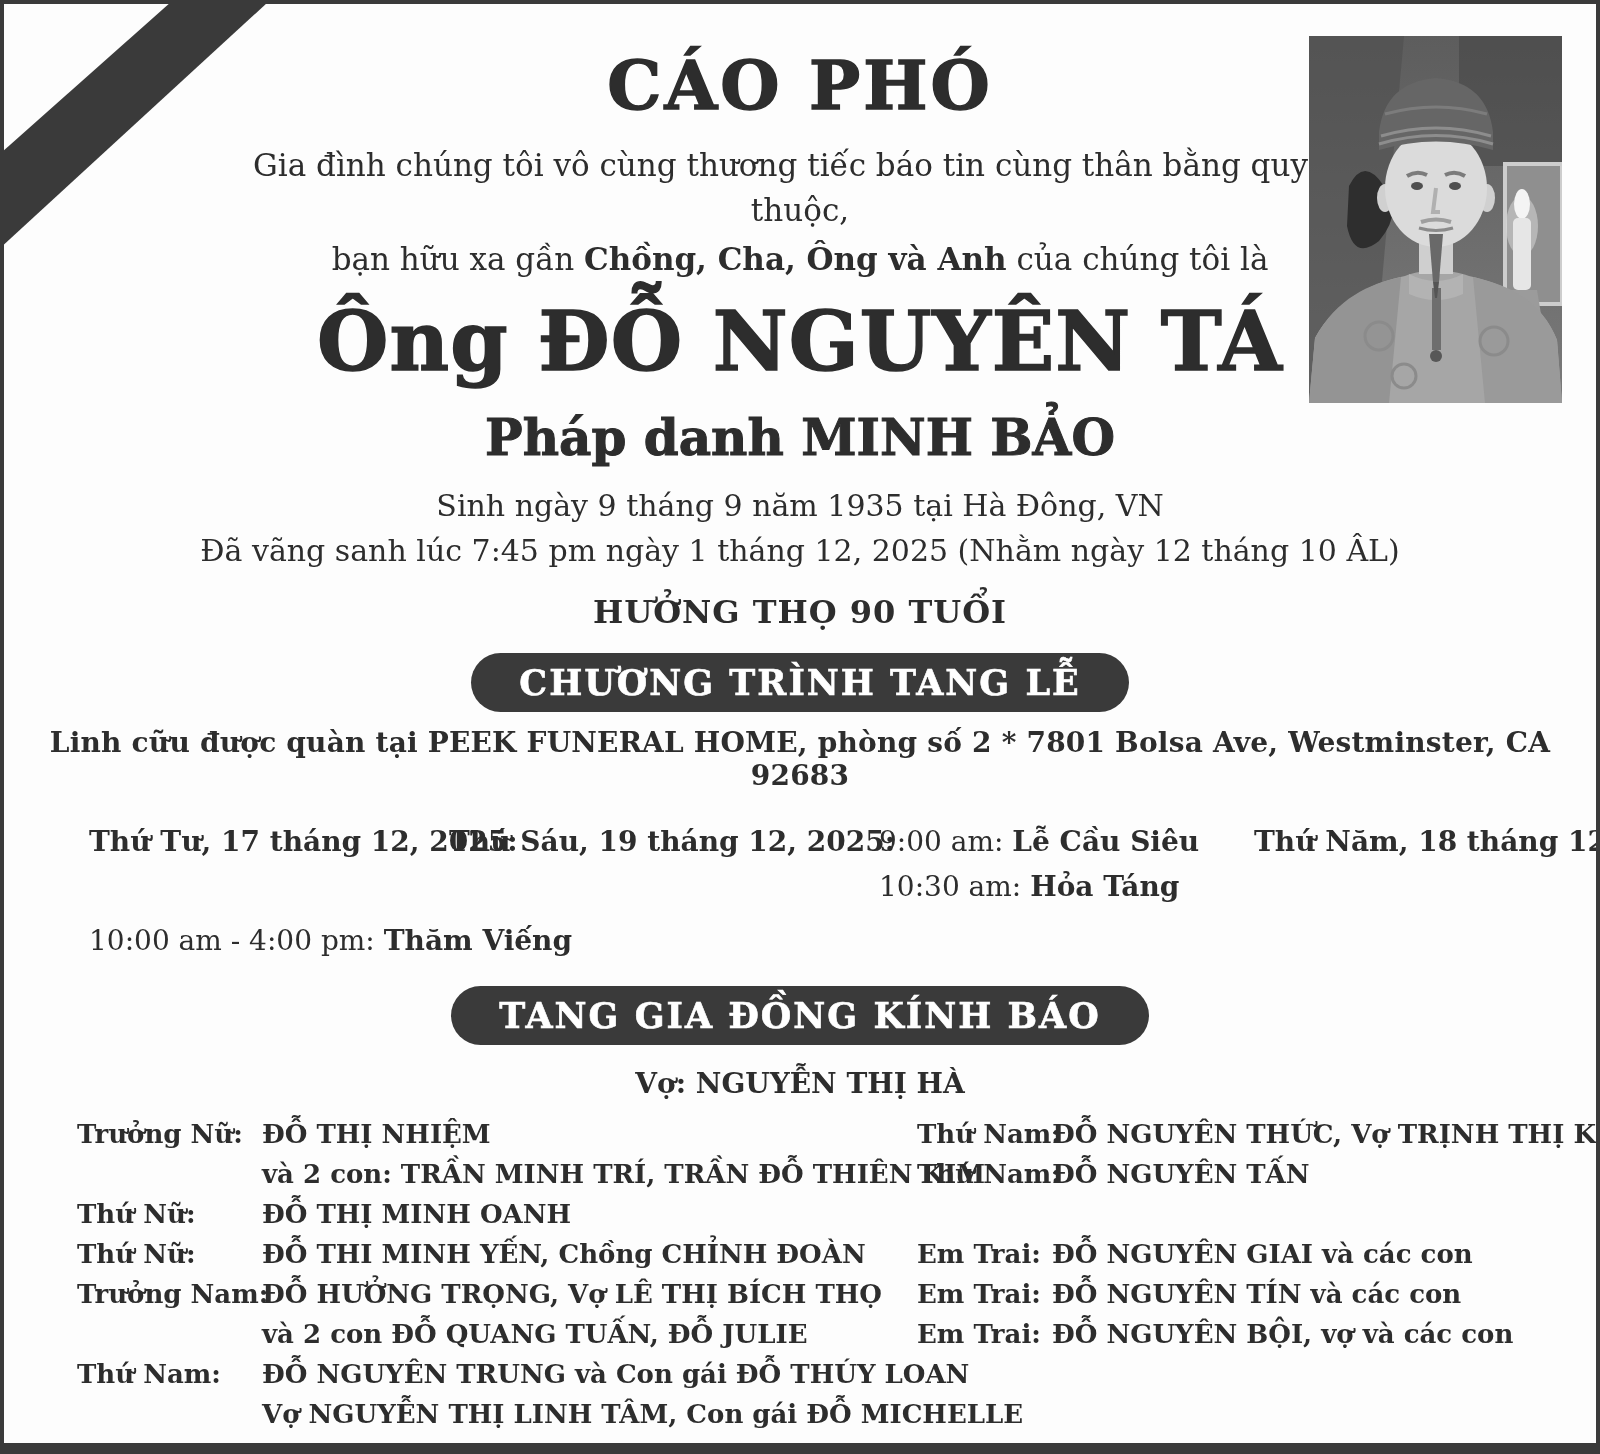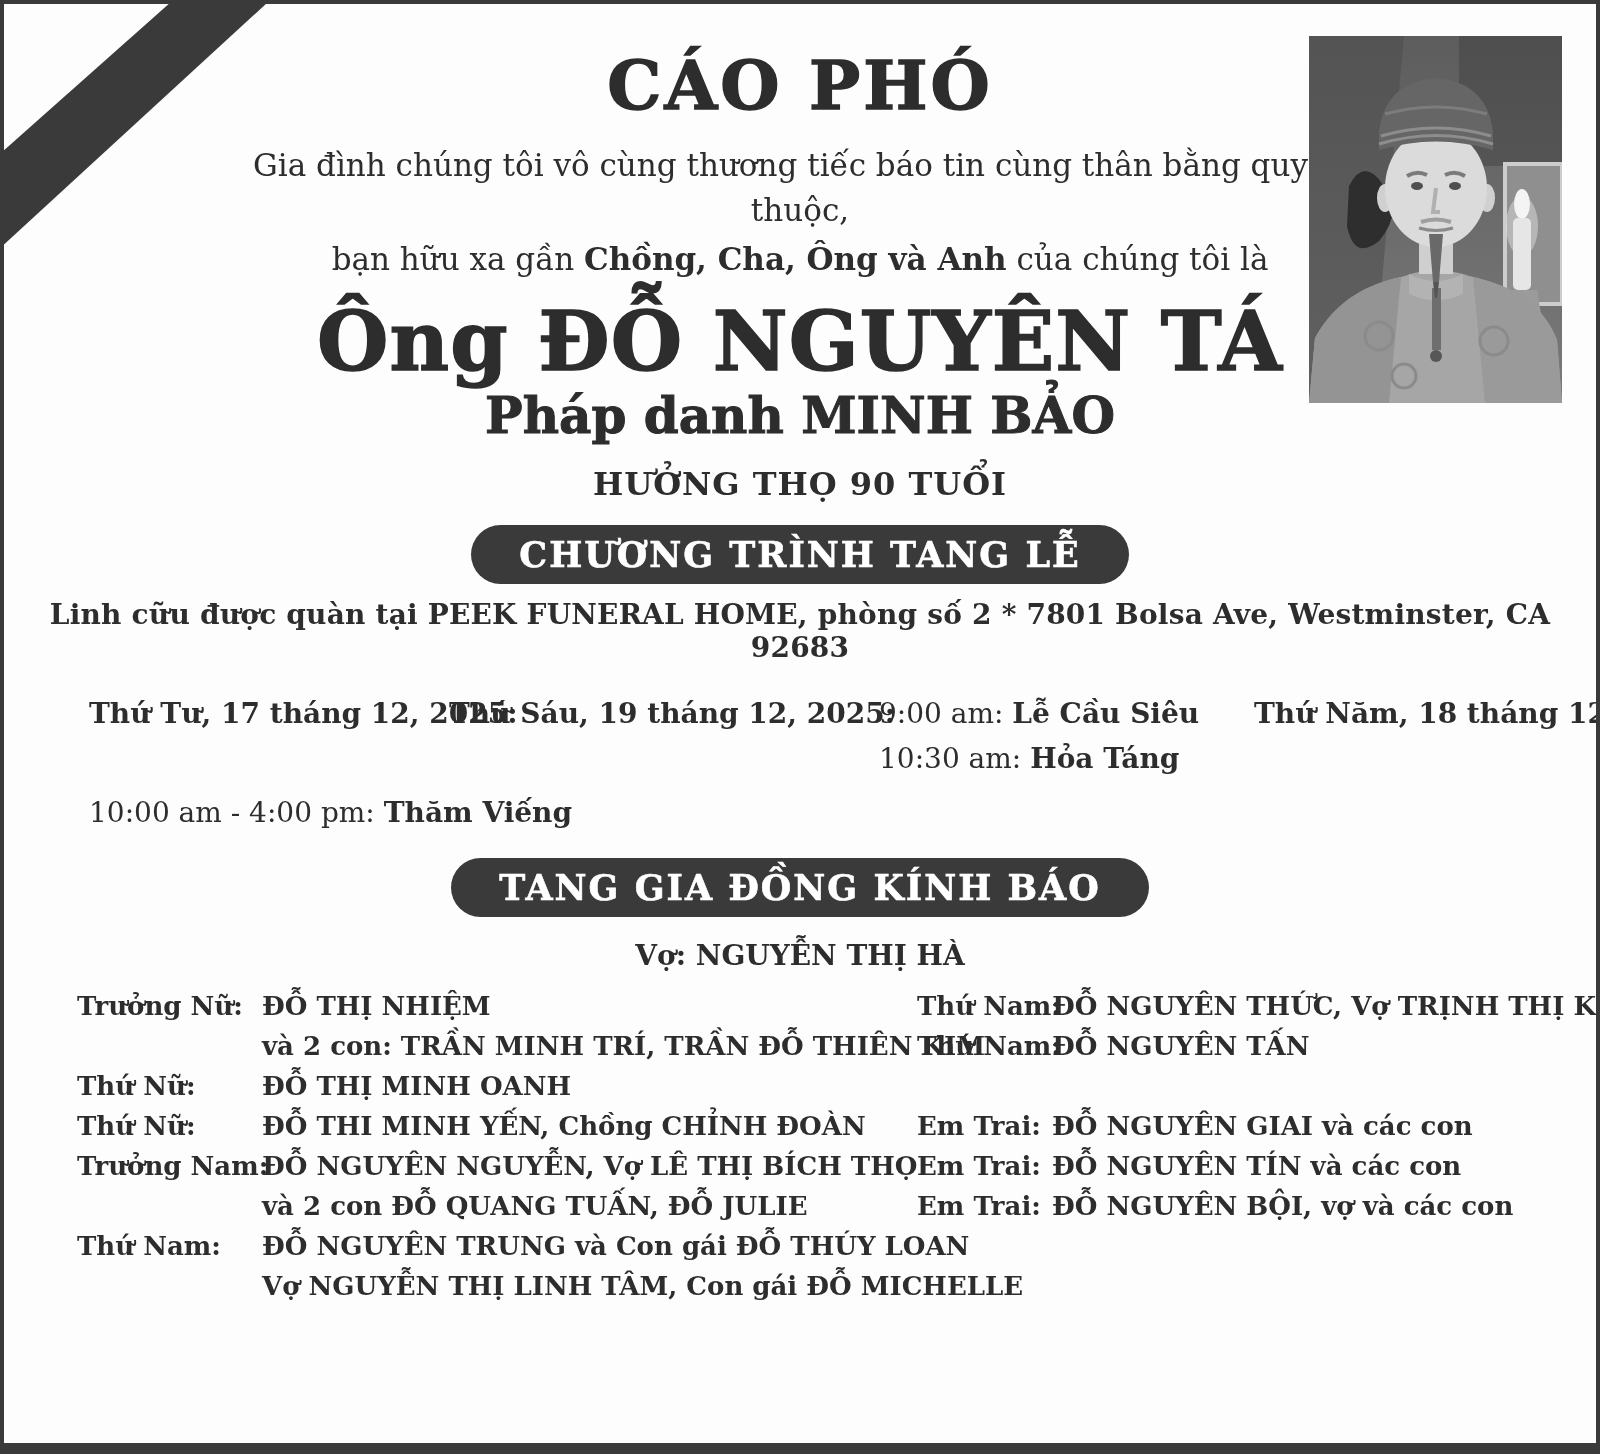--- a/index.html
+++ b/index.html
@@ -45,21 +45,21 @@
   }
   .intro{font-size:31px;line-height:1.45;margin:4px auto;max-width:1200px;}
   .intro b{font-weight:bold;}
   .deceased-name{
     margin-top:16px;
     font-size:82px;font-weight:bold;line-height:1.05;
     -webkit-text-stroke:1.5px var(--ink);
     letter-spacing:1px;
   }
   .dharma{
-    margin-top:2px;
+    margin-top:24px;
     font-size:50px;font-weight:bold;
     -webkit-text-stroke:1px var(--ink);
   }
   .dates{font-size:30px;line-height:1.5;margin-top:16px;}
   .age{
     margin-top:20px;
     font-size:32px;font-weight:bold;letter-spacing:1px;
   }
   .pill{
     display:block;width:fit-content;margin:22px auto 0 auto;
@@ -151,20 +151,24 @@
       <path d="M124,246 L130,246 L128,262 L126,262 Z" fill="#555555"></path>
     </svg>
   </div>
 
   <header class="center">
     <h1 class="title">CÁO PHÓ</h1>
     <p class="intro">Gia đình chúng tôi vô cùng thương tiếc báo tin cùng thân bằng quyến thuộc,</p>
     <p class="intro"><span>bạn hữu xa gần </span><b>Chồng, Cha, Ông và Anh</b><span> của chúng tôi là</span></p>
     <div class="deceased-name">Ông ĐỖ NGUYÊN TÁ</div>
     <div class="dharma">Pháp danh MINH BẢO</div>
+    <div class="dates">
+      <div>Sinh ngày 9 tháng 9 năm 1935 tại Hà Đông, VN</div>
+      <div>Đã vãng sanh lúc 7:45 pm ngày 1 tháng 12, 2025 (Nhằm ngày 12 tháng 10 ÂL)</div>
+    </div>
     <div class="age">HƯỞNG THỌ 90 TUỔI</div>
   </header>
 
   <section>
     <div class="pill">CHƯƠNG TRÌNH TANG LỄ</div>
     <p class="venue center">Linh cữu được quàn tại PEEK FUNERAL HOME, phòng số 2  *  7801 Bolsa Ave, Westminster, CA 92683</p>
 
     <div class="sched">
       <div class="day-label">Thứ Tư, 17 tháng 12, 2025:</div>
       <div class="day-label">Thứ Sáu, 19 tháng 12, 2025:</div>
@@ -200,21 +204,21 @@
       <div>ĐỖ THỊ MINH OANH</div>
       <div></div>
       <div></div>
 
       <div>Thứ Nữ:</div>
       <div>ĐỖ THI MINH YẾN, Chồng CHỈNH ĐOÀN</div>
       <div>Em Trai:</div>
       <div>ĐỖ NGUYÊN GIAI và các con</div>
 
       <div>Trưởng Nam:</div>
-      <div>ĐỖ NGUYÊN NGUYỄN, Vợ LÊ THỊ BÍCH THỌ</div>
+      <div>ĐỖ HƯỞNG TRỌNG, Vợ LÊ THỊ BÍCH THỌ</div>
       <div>Em Trai:</div>
       <div>ĐỖ NGUYÊN TÍN và các con</div>
 
       <div></div>
       <div>và 2 con ĐỖ QUANG TUẤN, ĐỖ JULIE</div>
       <div>Em Trai:</div>
       <div>ĐỖ NGUYÊN BỘI, vợ và các con</div>
 
       <div>Thứ Nam:</div>
       <div>ĐỖ NGUYÊN TRUNG và Con gái ĐỖ THÚY LOAN</div>

